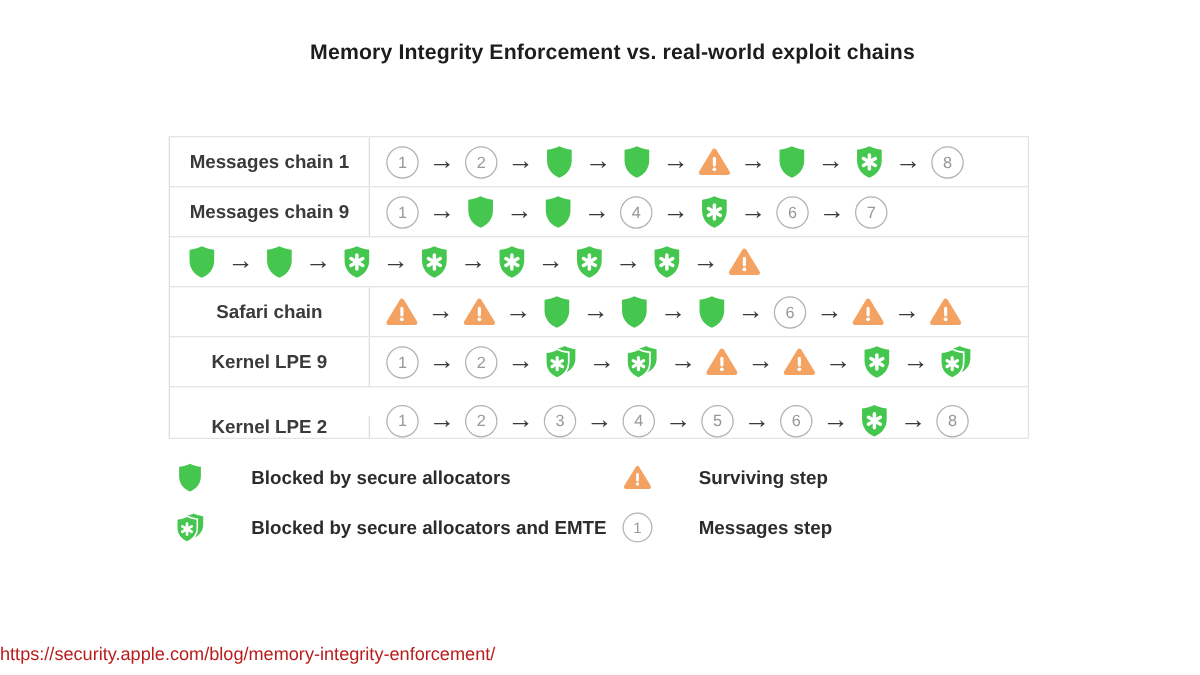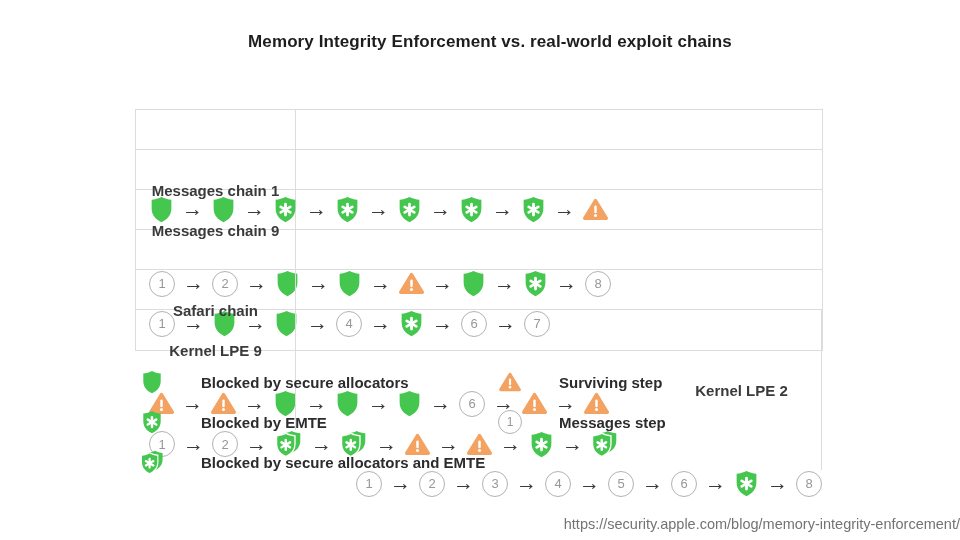--- a/index.html
+++ b/index.html
@@ -5,42 +5,42 @@
   * { margin: 0; padding: 0; box-sizing: border-box; }
   html, body { width: 960px; height: 540px; background: #ffffff; overflow: hidden;
     font-family: "Liberation Sans", sans-serif; }
   .slide { position: relative; width: 960px; height: 540px; background: #fff; }
 
   .title { position: absolute; top: 32px; left: 0; width: 100%; text-align: center;
     font-size: 17px; font-weight: 700; color: #1d1d1f; letter-spacing: .1px; padding-left: 20px; }
 
   .chain-table { position: absolute; left: 135px; top: 109px; width: 688px;
     border: 1px solid #dcdcdc; }
-  .row { display: flex; height: 40px; border-bottom: 1px solid #dcdcdc; background: #fff; flex-direction: column; }
+  .row { display: flex; height: 40px; border-bottom: 1px solid #dcdcdc; background: #fff; }
   .row:last-child { border-bottom: none; align-items: flex-end; }
   .row-label { width: 160px; flex: 0 0 160px; border-right: 1px solid #dcdcdc;
     display: flex; align-items: center; justify-content: center;
     font-size: 15px; font-weight: 600; color: #3a3a3c; }
   .row-steps { flex: 1; display: flex; align-items: center; padding-left: 13px; }
   .arrow { font-size: 21px; color: #3a3a3c; margin: 0 8px; line-height: 1;
     transform: translateY(-1px); }
   .step { display: inline-flex; align-items: center; justify-content: center; }
   .num { width: 26px; height: 26px; border: 1.5px solid #b2b2b2; border-radius: 50%;
     display: inline-flex; align-items: center; justify-content: center;
     font-size: 13px; color: #97979c; background: #fff; }
 
   .legend-col { position: absolute; }
   .legend-left { left: 139px; top: 369px; }
   .legend-right { left: 497px; top: 369px; }
   .legend-item { display: flex; align-items: center; height: 26px; margin-bottom: 14px; gap: 24px; }
   .legend-icon { width: 26px; display: inline-flex; justify-content: center; }
   .legend-label { margin-left: 12px; font-size: 15px; font-weight: 600; color: #2c2c2e; }
 
   .footer-url { position: absolute; top: 516px; left: 0; width: 100%;
-    text-align: right; font-size: 14.5px; color: #737373; }
+    text-align: left; font-size: 14.5px; color: #b91c1c; }
 </style>
 </head>
 <body>
 
 <div class="slide">
   <div class="title">Memory Integrity Enforcement vs. real-world exploit chains</div>
 
   <div class="chain-table">
 
   <div class="row">
@@ -387,31 +387,20 @@
     </div>
 
   <div class="legend-col legend-left">
       <div class="legend-item">
         <span class="legend-icon">
           <svg width="22" height="24" viewBox="0 0 24 26">
             <path d="M12 1C14.9 2.5 18.1 3.4 21.5 3.7V11.9C21.5 18.3 17.6 23 12 25.2C6.4 23 2.5 18.3 2.5 11.9V3.7C5.9 3.4 9.1 2.5 12 1Z" fill="#45C64E"></path>
           </svg>
         </span>
         <span class="legend-label">Blocked by secure allocators</span>
-      </div>
-      <div class="legend-item">
-        <span class="legend-icon">
-          <svg width="22" height="24" viewBox="0 0 24 26">
-            <path d="M12 1C14.9 2.5 18.1 3.4 21.5 3.7V11.9C21.5 18.3 17.6 23 12 25.2C6.4 23 2.5 18.3 2.5 11.9V3.7C5.9 3.4 9.1 2.5 12 1Z" fill="#45C64E"></path>
-            <line x1="12" y1="7.8" x2="12" y2="18.4" stroke="#fff" stroke-width="2.7" stroke-linecap="round"></line>
-            <line x1="7.410200000000001" y1="10.45" x2="16.5898" y2="15.75" stroke="#fff" stroke-width="2.7" stroke-linecap="round"></line>
-            <line x1="16.5898" y1="10.45" x2="7.410200000000001" y2="15.75" stroke="#fff" stroke-width="2.7" stroke-linecap="round"></line>
-          </svg>
-        </span>
-        <span class="legend-label">Blocked by EMTE</span>
       </div>
       <div class="legend-item">
         <span class="legend-icon">
           <svg width="25" height="25" viewBox="0 0 29 29">
             <g transform="translate(6.2,0) scale(0.93)">
               <path d="M12 1C14.9 2.5 18.1 3.4 21.5 3.7V11.9C21.5 18.3 17.6 23 12 25.2C6.4 23 2.5 18.3 2.5 11.9V3.7C5.9 3.4 9.1 2.5 12 1Z" fill="#45C64E"></path>
             </g>
             <g transform="translate(0,3.2) scale(0.93)">
               <path d="M12 1C14.9 2.5 18.1 3.4 21.5 3.7V11.9C21.5 18.3 17.6 23 12 25.2C6.4 23 2.5 18.3 2.5 11.9V3.7C5.9 3.4 9.1 2.5 12 1Z" fill="#45C64E" stroke="#fff" stroke-width="3"></path>
               <path d="M12 1C14.9 2.5 18.1 3.4 21.5 3.7V11.9C21.5 18.3 17.6 23 12 25.2C6.4 23 2.5 18.3 2.5 11.9V3.7C5.9 3.4 9.1 2.5 12 1Z" fill="#45C64E"></path>

